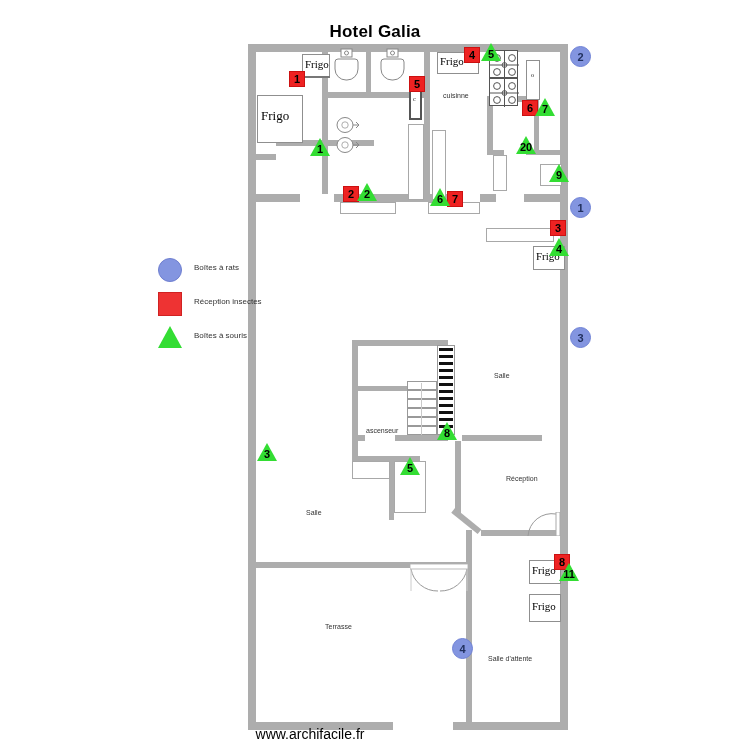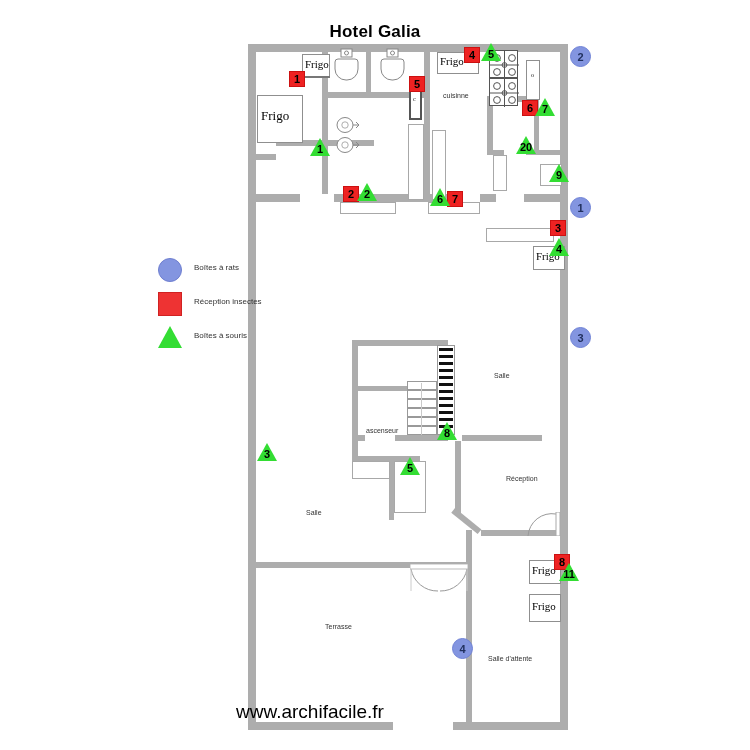--- a/index.html
+++ b/index.html
@@ -17,23 +17,23 @@
     position:absolute;
     left:0;top:22px;width:750px;
     text-align:center;
     font-size:17px;font-weight:bold;color:#000;
     letter-spacing:.2px;
   }
 
   
   .footer{
     position:absolute;
-    left:0;bottom:27px;width:750px;
+    left:0;bottom:8px;width:750px;
     text-align:center;
-    font-size:19px;color:#000;
+    font-size:14px;color:#000;
   }
   .footer .fx{padding-right:130px;}
 
   
   .wall{position:absolute;background:#adadad;}
   .thinwall{position:absolute;background:#b5b5b5;}
 
   
   .fill{position:absolute;background:#ffffff;}
 

